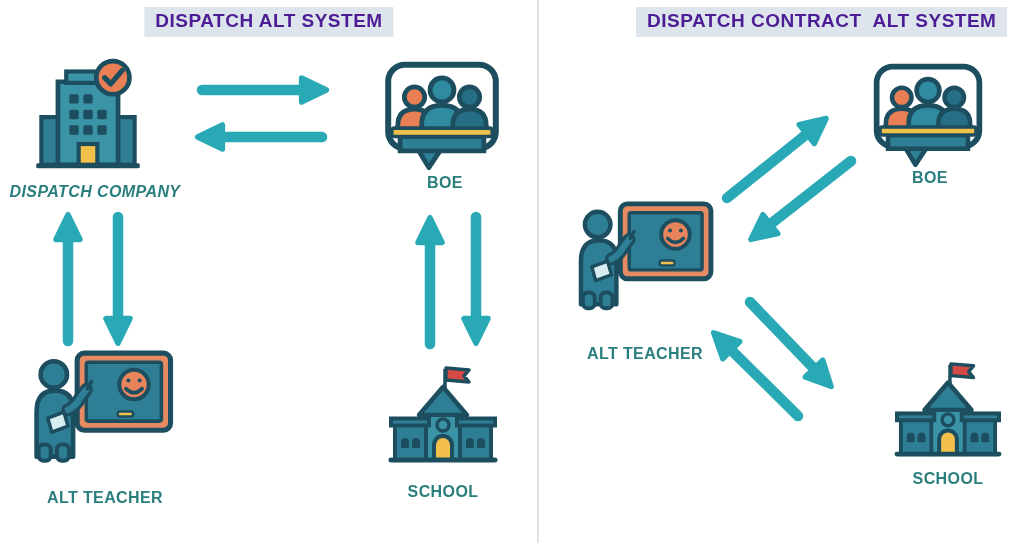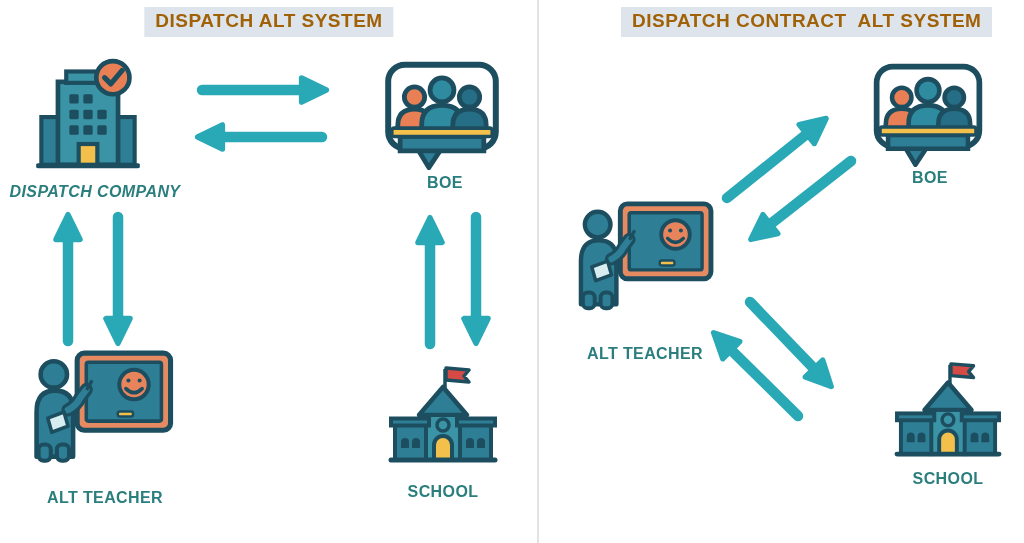--- a/index.html
+++ b/index.html
@@ -5,25 +5,25 @@
   * { box-sizing: border-box; }
   html,body { margin:0; padding:0; background:#ffffff; font-family:"Liberation Sans", sans-serif; }
   .canvas { position:relative; width:1024px; height:543px; background:#ffffff; overflow:hidden; }
   .panel { position:absolute; top:0; height:100%; }
   .panel.left  { left:0;   width:538px; }
   .panel.right { left:540px; width:484px; }
   .divider { position:absolute; left:537px; top:0; width:2px; height:543px; background:#e2e2e2; }
   .title {
     position:absolute; top:7px;
     font-size:19px; font-weight:bold; letter-spacing:.5px;
-    color:#a16207; background:#dde4ec; padding:3px 11px 5px;
+    color:#4c1d95; background:#dde4ec; padding:3px 11px 5px;
     white-space:pre;
   }
   .panel.left  .title { left:50%; transform:translateX(-50%); }
-  .panel.right .title { left:81px;text-align:center; }
+  .panel.right .title { left:96px;text-align:center; }
   .node { position:absolute; margin:0; }
   .node svg { position:absolute; left:0; top:0; width:100%; height:100%; overflow:visible; }
   .label {
     position:absolute; font-weight:bold; font-size:16px; letter-spacing:.4px;
     color:#2a7e7d; text-align:center; white-space:nowrap;
   }
   .arrows { position:absolute; left:0; top:0; pointer-events:none; }
   .defs-svg { position:absolute; width:0; height:0; }
 </style>
 </head>

